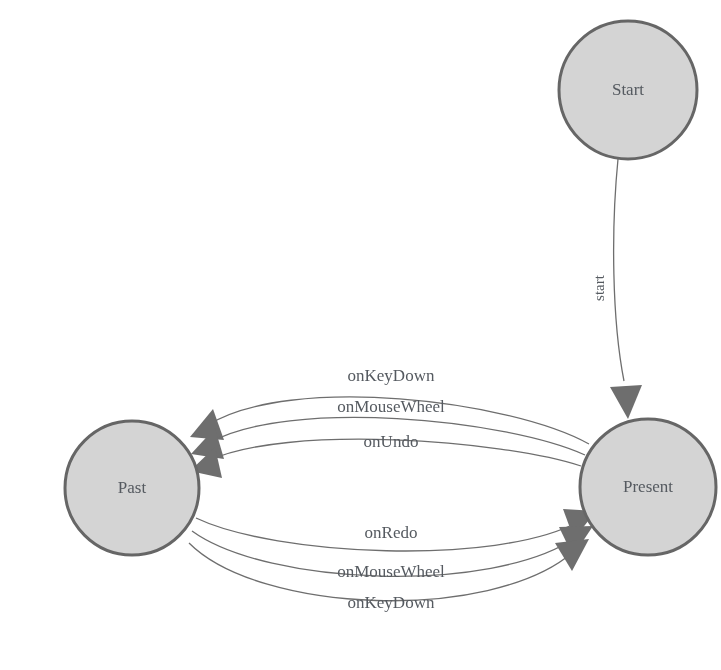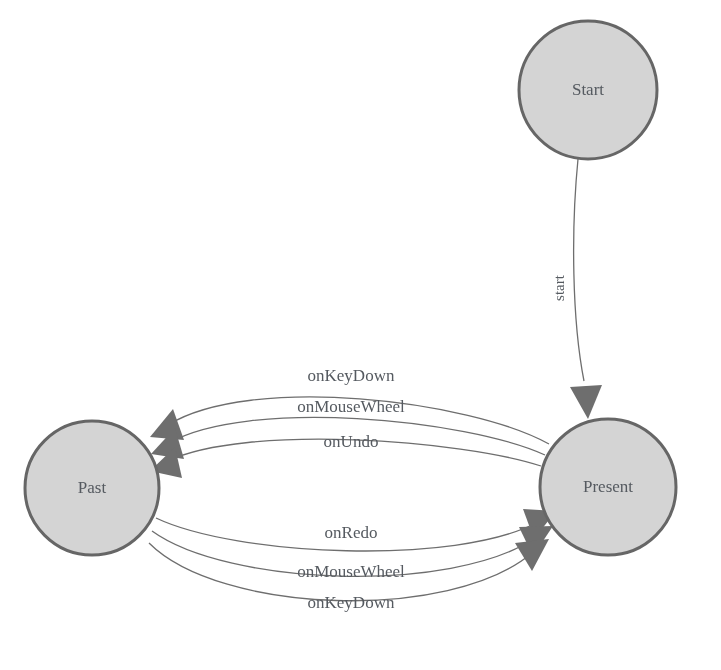--- a/index.html
+++ b/index.html
@@ -11,20 +11,21 @@
     width: 721px;
     height: 670px;
     font-family: "Liberation Serif", "DejaVu Serif", serif;
     overflow: hidden;
   }
   #diagram-root {
     position: relative;
     width: 651px;
     height: 670px;
     background: #ffffff;
+    margin-left: 40px;
   }
   svg#state-graph {
     display: block;
     width: 721px;
     height: 670px;
   }
   .node-shape {
     fill: #d4d4d4;
     stroke: #666666;
     stroke-width: 3;

